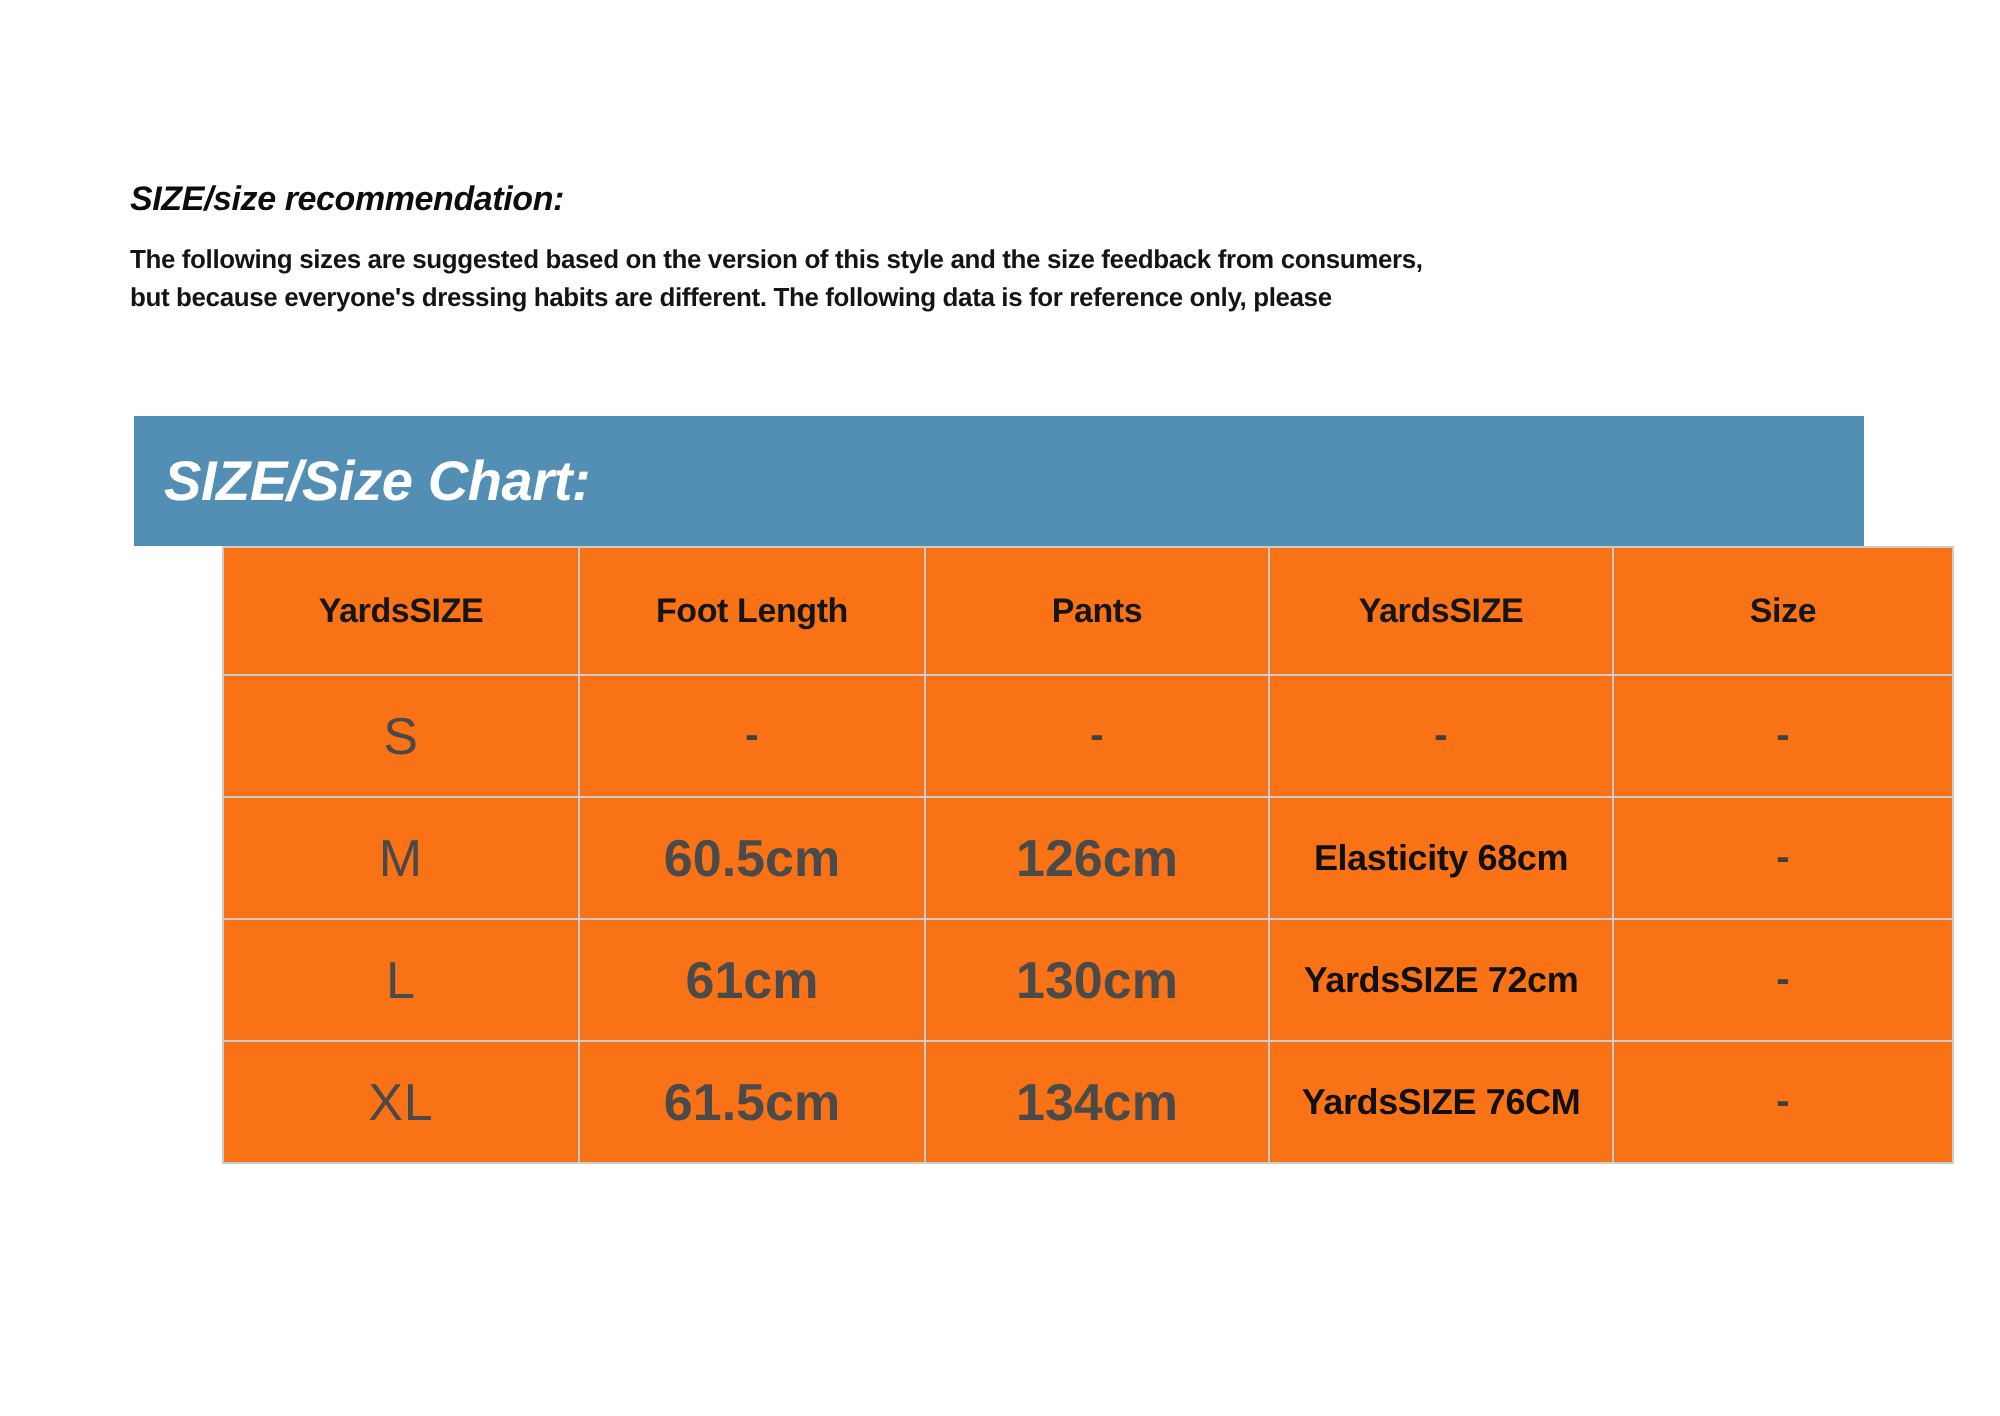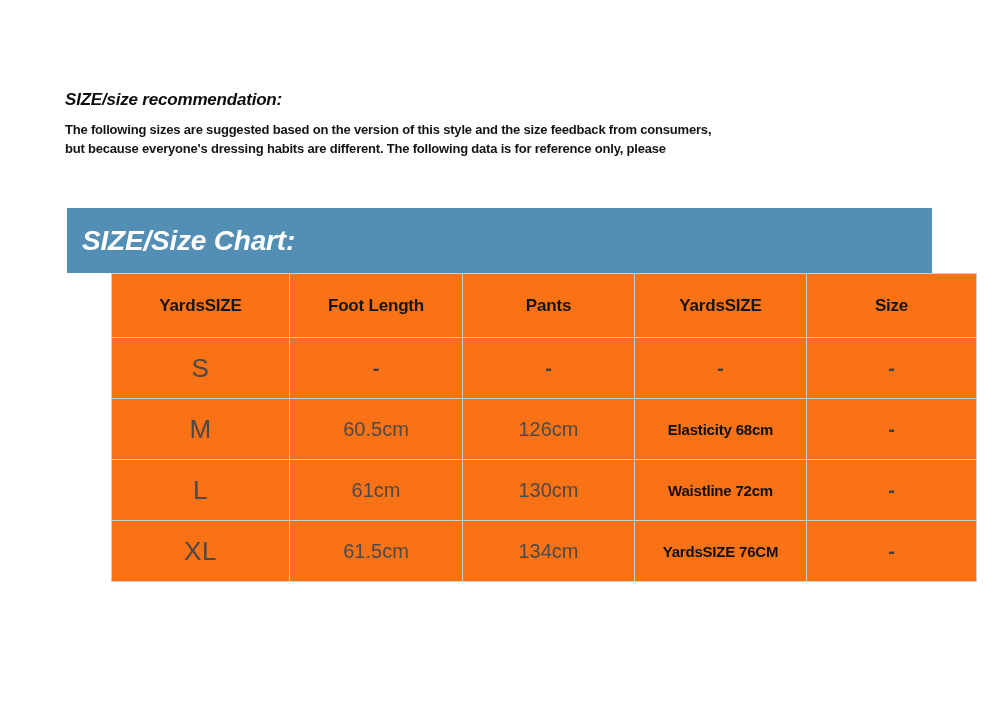--- a/index.html
+++ b/index.html
@@ -89,31 +89,31 @@
     letter-spacing: -0.2px;
   }
   .size-table td { height: 61px; }
   .c-size {
     font-size: 26px;
     font-weight: normal;
     color: #494949;
     letter-spacing: 0.5px;
   }
   .c-val {
-    font-size: 20px;
-    font-weight: normal;
+    font-size: 26px;
+    font-weight: bold;
     color: var(--gray-val);
   }
   .c-dash {
     font-size: 20px;
     font-weight: bold;
     color: #404040;
   }
   .c-elastic {
-    font-size: 15px;
+    font-size: 18px;
     font-weight: bold;
     color: #101010;
     letter-spacing: -0.2px;
   }
 </style>
 </head>
 <body>
 
 <div>
 
@@ -157,21 +157,21 @@
           <td class="c-size">M</td>
           <td class="c-val">60.5cm</td>
           <td class="c-val">126cm</td>
           <td class="c-elastic">Elasticity 68cm</td>
           <td class="c-dash">-</td>
         </tr>
         <tr>
           <td class="c-size">L</td>
           <td class="c-val">61cm</td>
           <td class="c-val">130cm</td>
-          <td class="c-elastic">Waistline 72cm</td>
+          <td class="c-elastic">YardsSIZE 72cm</td>
           <td class="c-dash">-</td>
         </tr>
         <tr>
           <td class="c-size">XL</td>
           <td class="c-val">61.5cm</td>
           <td class="c-val">134cm</td>
           <td class="c-elastic">YardsSIZE 76CM</td>
           <td class="c-dash">-</td>
         </tr>
       </tbody>

